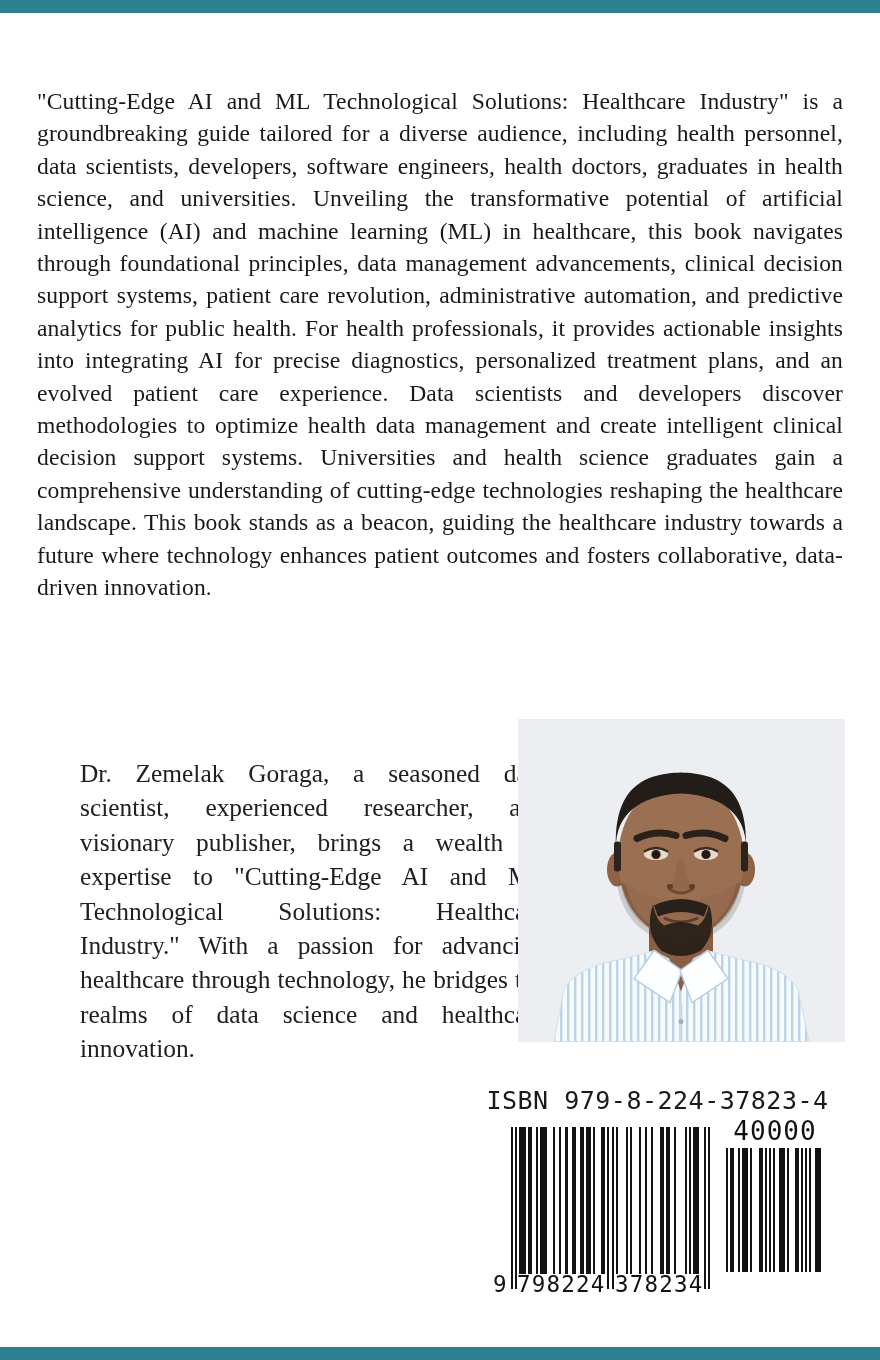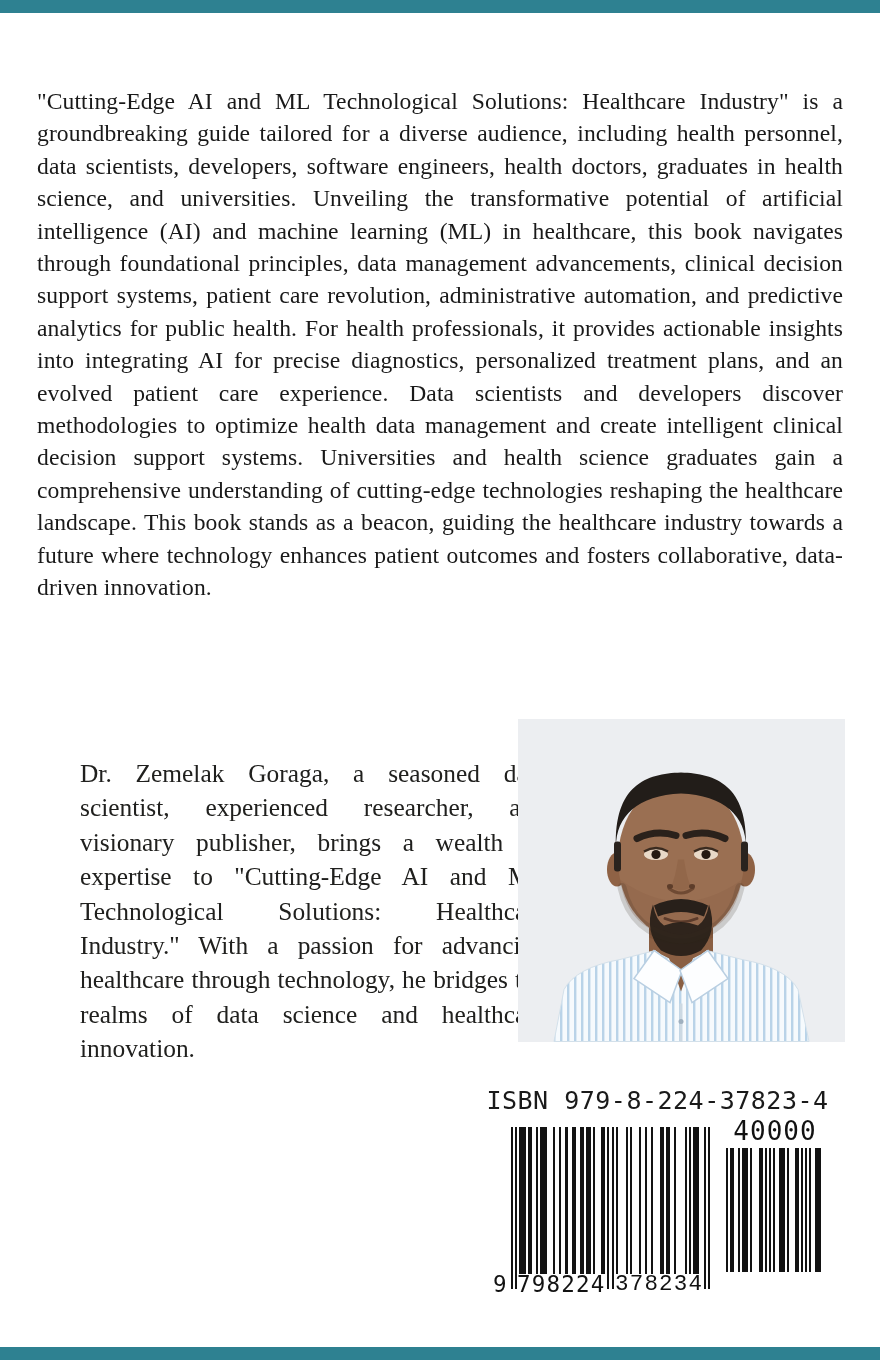--- a/index.html
+++ b/index.html
@@ -49,21 +49,21 @@
   .barcode-main .bc-module{width:2.105px;height:147px;flex:0 0 auto;background:transparent;}
   .barcode-main .bc-module.bar{background:#131313;}
   .barcode-main .bc-module.guard{height:162px;}
   .bc-digit{
     position:absolute;
     font-family:"DejaVu Sans Mono", monospace;
     font-size:22.5px;color:#121212;letter-spacing:1.2px;white-space:nowrap;
   }
   .bc-prefix{left:-18px;top:144px;}
   .bc-left{left:6px;top:144px;width:88px;}
-  .bc-right{left:104px;top:144px;width:88px;text-align:center;font-family:Liberation Mono, monospace;}
+  .bc-right{left:104px;top:144px;width:88px;text-align:center;}
 
   .barcode-addon{
     position:absolute;left:726px;top:1112px;width:98px;
   }
   .addon-label{
     font-family:"DejaVu Sans Mono", monospace;
     font-size:26px;color:#121212;text-align:center;letter-spacing:1px;
     height:32px;line-height:30px;
   }
   .addon-bars{display:flex;align-items:flex-start;height:124px;}

